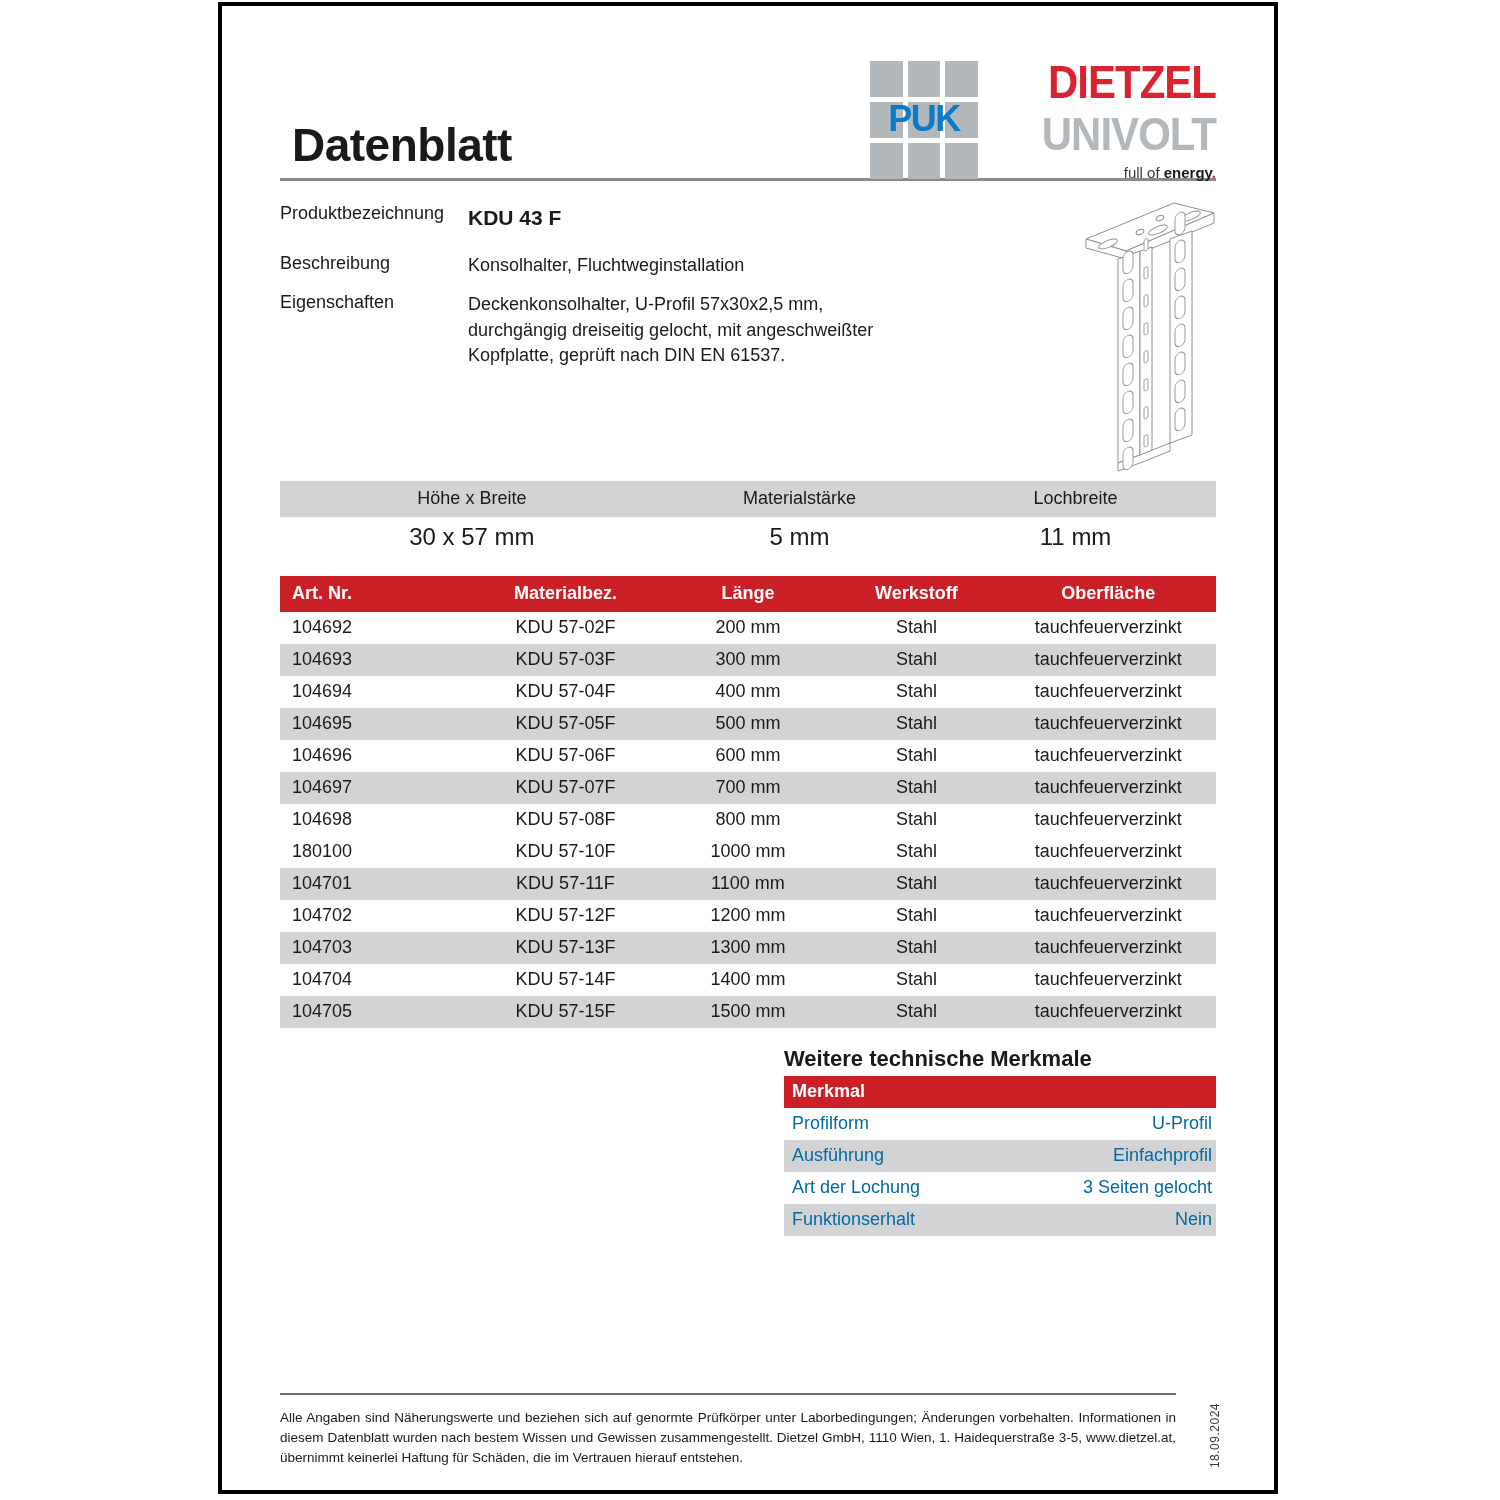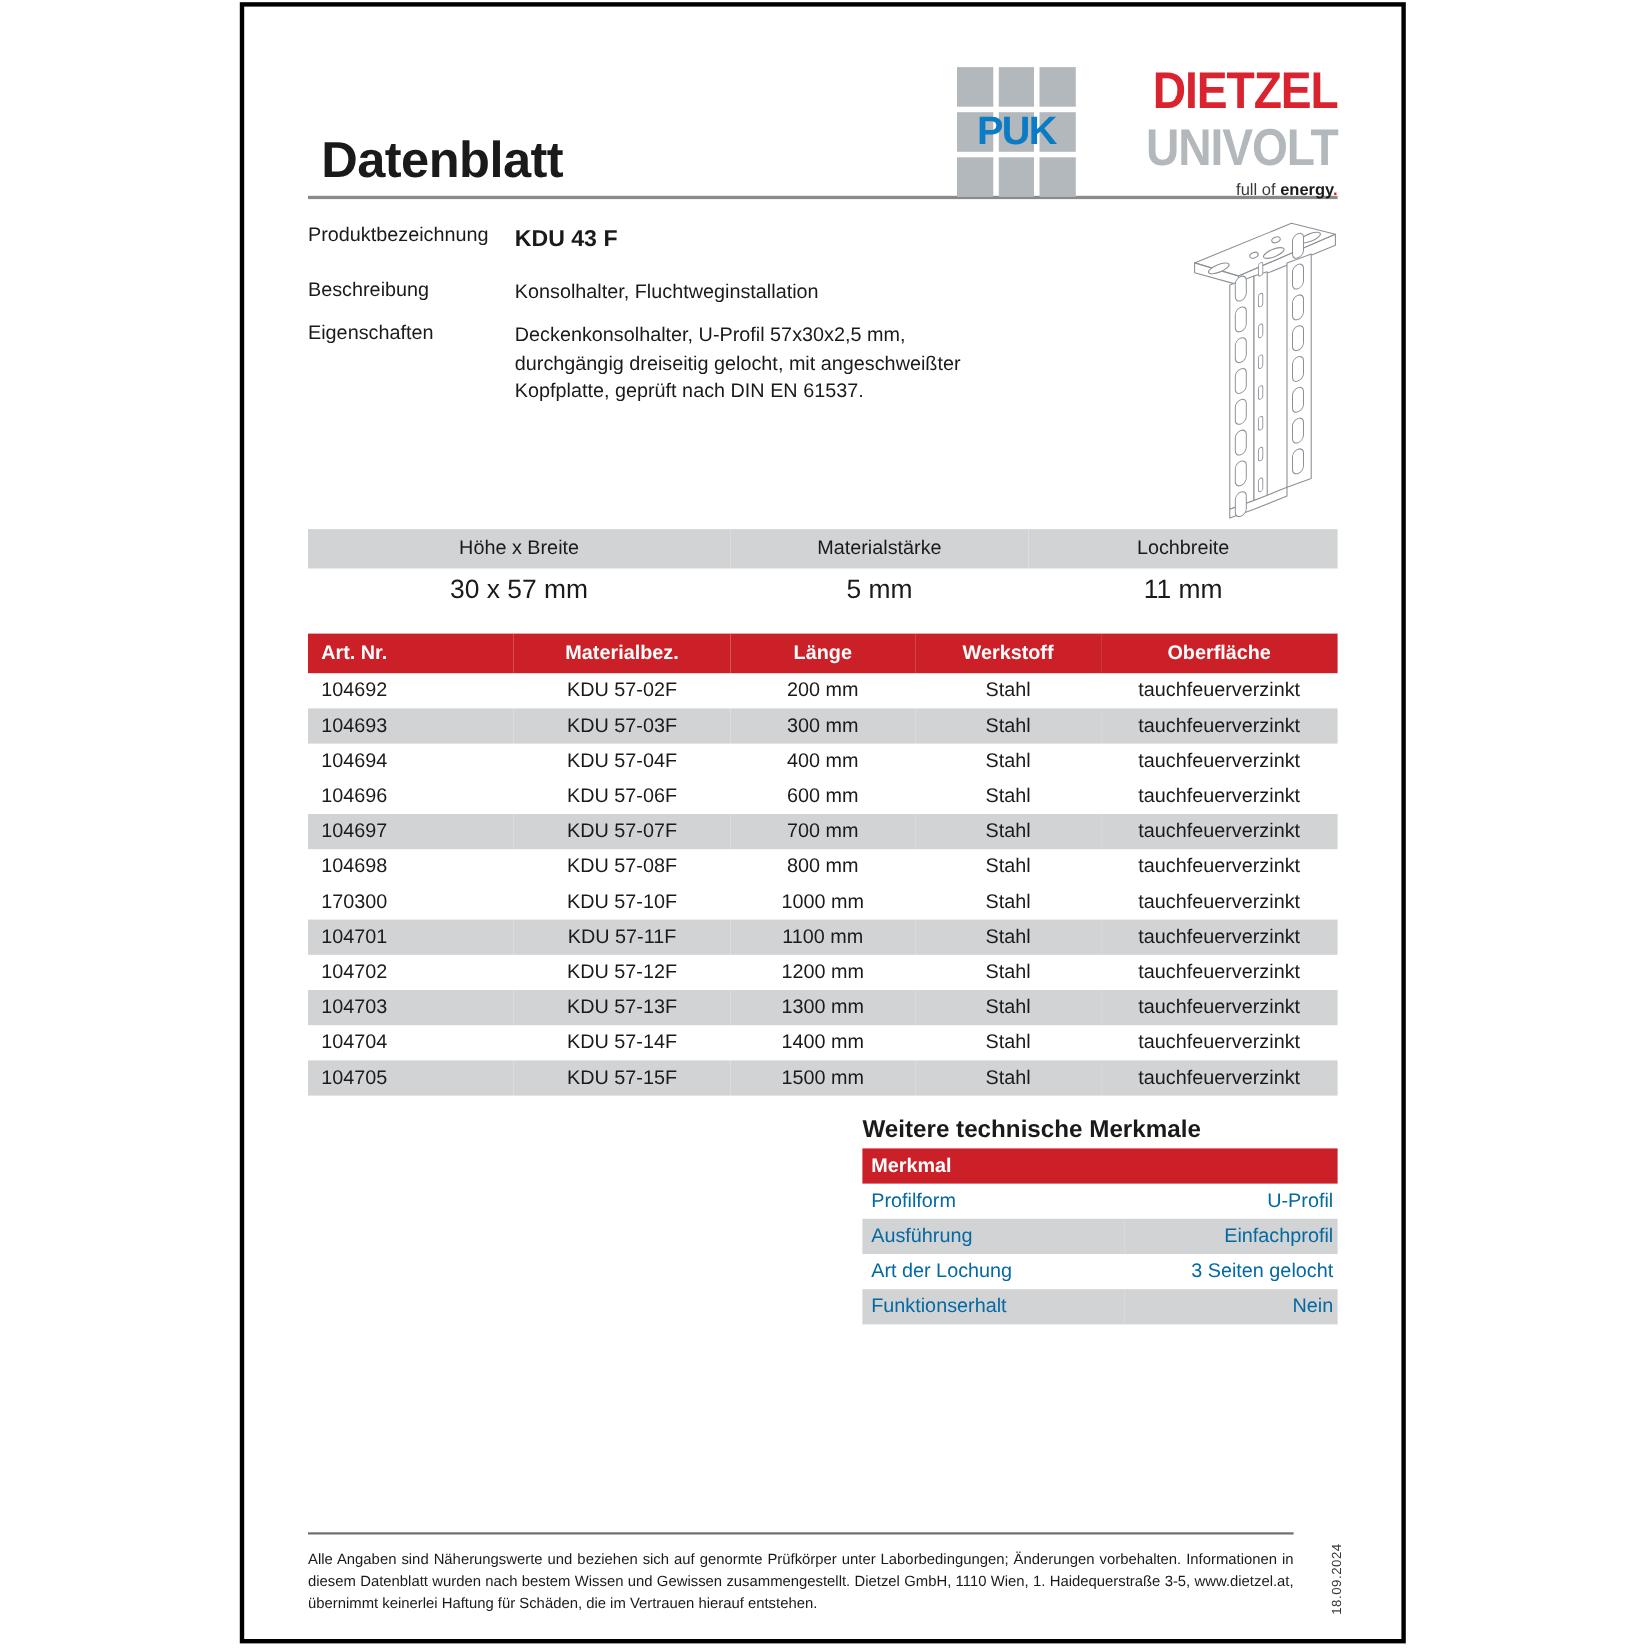--- a/index.html
+++ b/index.html
@@ -453,20 +453,27 @@
             <td>Stahl</td>
             <td>tauchfeuerverzinkt</td>
           </tr>
           <tr>
             <td class="left">104694</td>
             <td>KDU 57-04F</td>
             <td>400 mm</td>
             <td>Stahl</td>
             <td>tauchfeuerverzinkt</td>
           </tr>
+          <tr class="alt">
+            <td class="left">104695</td>
+            <td>KDU 57-05F</td>
+            <td>500 mm</td>
+            <td>Stahl</td>
+            <td>tauchfeuerverzinkt</td>
+          </tr>
           <tr>
             <td class="left">104696</td>
             <td>KDU 57-06F</td>
             <td>600 mm</td>
             <td>Stahl</td>
             <td>tauchfeuerverzinkt</td>
           </tr>
           <tr class="alt">
             <td class="left">104697</td>
             <td>KDU 57-07F</td>
@@ -475,21 +482,21 @@
             <td>tauchfeuerverzinkt</td>
           </tr>
           <tr>
             <td class="left">104698</td>
             <td>KDU 57-08F</td>
             <td>800 mm</td>
             <td>Stahl</td>
             <td>tauchfeuerverzinkt</td>
           </tr>
           <tr>
-            <td class="left">170300</td>
+            <td class="left">180100</td>
             <td>KDU 57-10F</td>
             <td>1000 mm</td>
             <td>Stahl</td>
             <td>tauchfeuerverzinkt</td>
           </tr>
           <tr class="alt">
             <td class="left">104701</td>
             <td>KDU 57-11F</td>
             <td>1100 mm</td>
             <td>Stahl</td>

